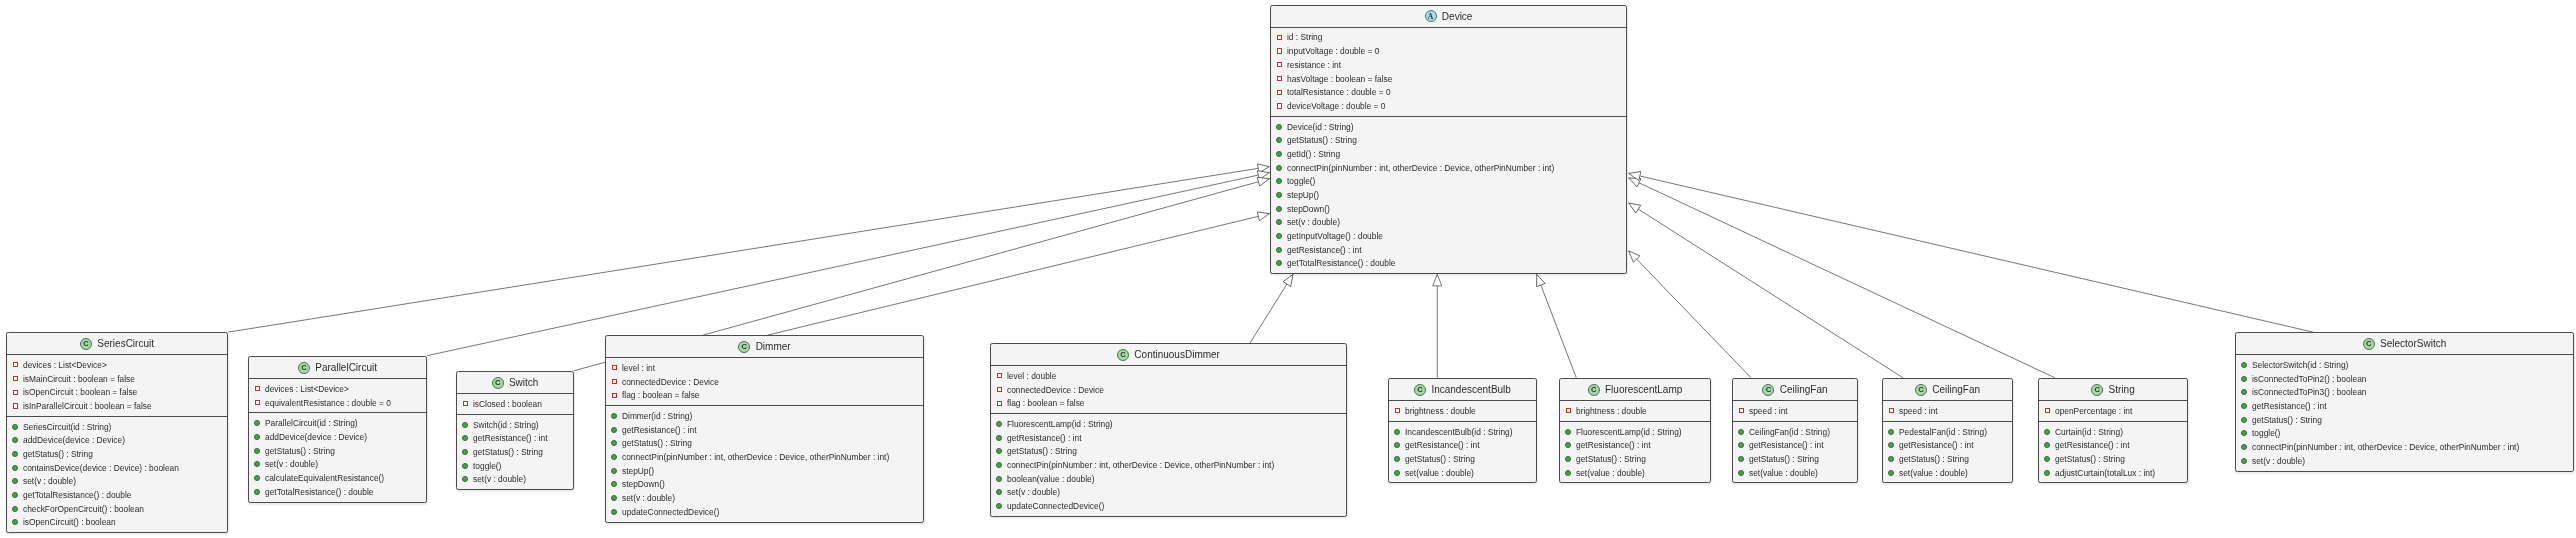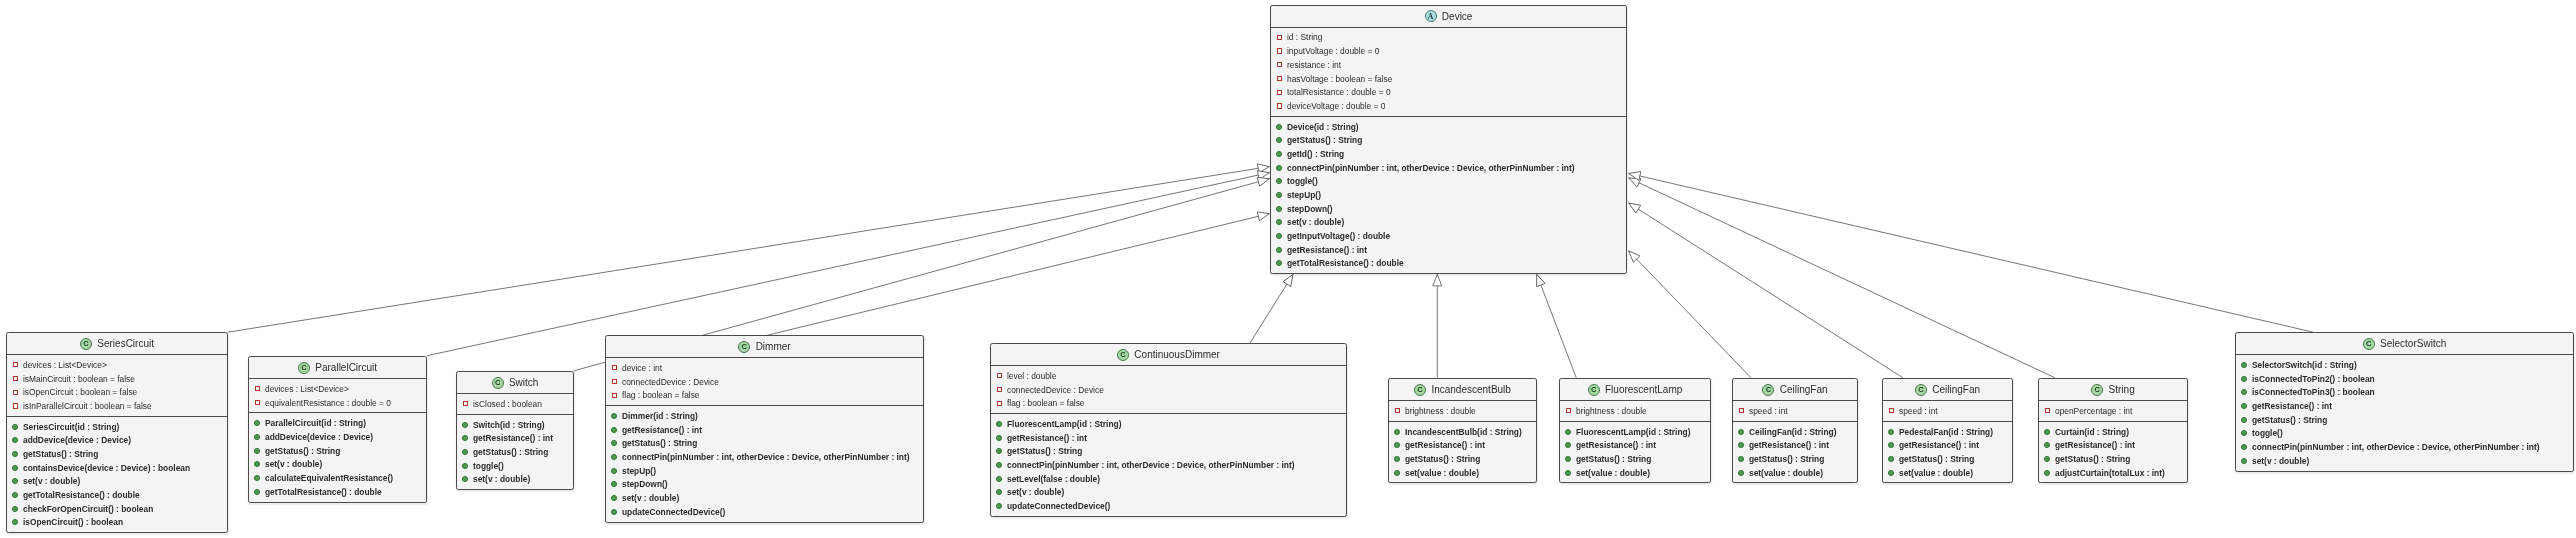--- a/index.html
+++ b/index.html
@@ -59,21 +59,21 @@
     background: var(--abstract-icon-fill, #aadcdf);
     border: 0.8px solid var(--abstract-icon-border, #44787b);
     color: #113d3f;
     font-family: "Liberation Serif", serif;
   }
   .abstract .class-title { }
   .section {
     padding: 3px 4.6px;
     border-bottom: 0.8px solid var(--node-border, #4a4a4a);
   }
-  .section:last-child { border-bottom: none; font-weight: bold; }
+  .section:last-child { border-bottom: none; }
   .member-row {
     height: 13.7px;
     display: flex;
     align-items: center;
     gap: 4.6px;
     font-size: 8.4px;
     white-space: nowrap;
   }
   .field-icon {
     width: 5.3px; height: 5.3px;
@@ -331,21 +331,21 @@
       </div>
     </div>
     <div class="class-node class" style="left: 605px; top: 335px; width: 319px;">
       <div class="class-header">
         <span class="kind-icon class">C</span>
         <span class="class-title">Dimmer</span>
       </div>
       <div class="section">
         <div class="member-row">
           <span class="field-icon"></span>
-          <span class="member-text">device : int</span>
+          <span class="member-text">level : int</span>
         </div>
         <div class="member-row">
           <span class="field-icon"></span>
           <span class="member-text">connectedDevice : Device</span>
         </div>
         <div class="member-row">
           <span class="field-icon"></span>
           <span class="member-text">flag : boolean = false</span>
         </div>
       </div>
@@ -415,21 +415,21 @@
         <div class="member-row">
           <span class="method-icon"></span>
           <span class="member-text">getStatus() : String</span>
         </div>
         <div class="member-row">
           <span class="method-icon"></span>
           <span class="member-text">connectPin(pinNumber : int, otherDevice : Device, otherPinNumber : int)</span>
         </div>
         <div class="member-row">
           <span class="method-icon"></span>
-          <span class="member-text">setLevel(false : double)</span>
+          <span class="member-text">boolean(value : double)</span>
         </div>
         <div class="member-row">
           <span class="method-icon"></span>
           <span class="member-text">set(v : double)</span>
         </div>
         <div class="member-row">
           <span class="method-icon"></span>
           <span class="member-text">updateConnectedDevice()</span>
         </div>
       </div>

